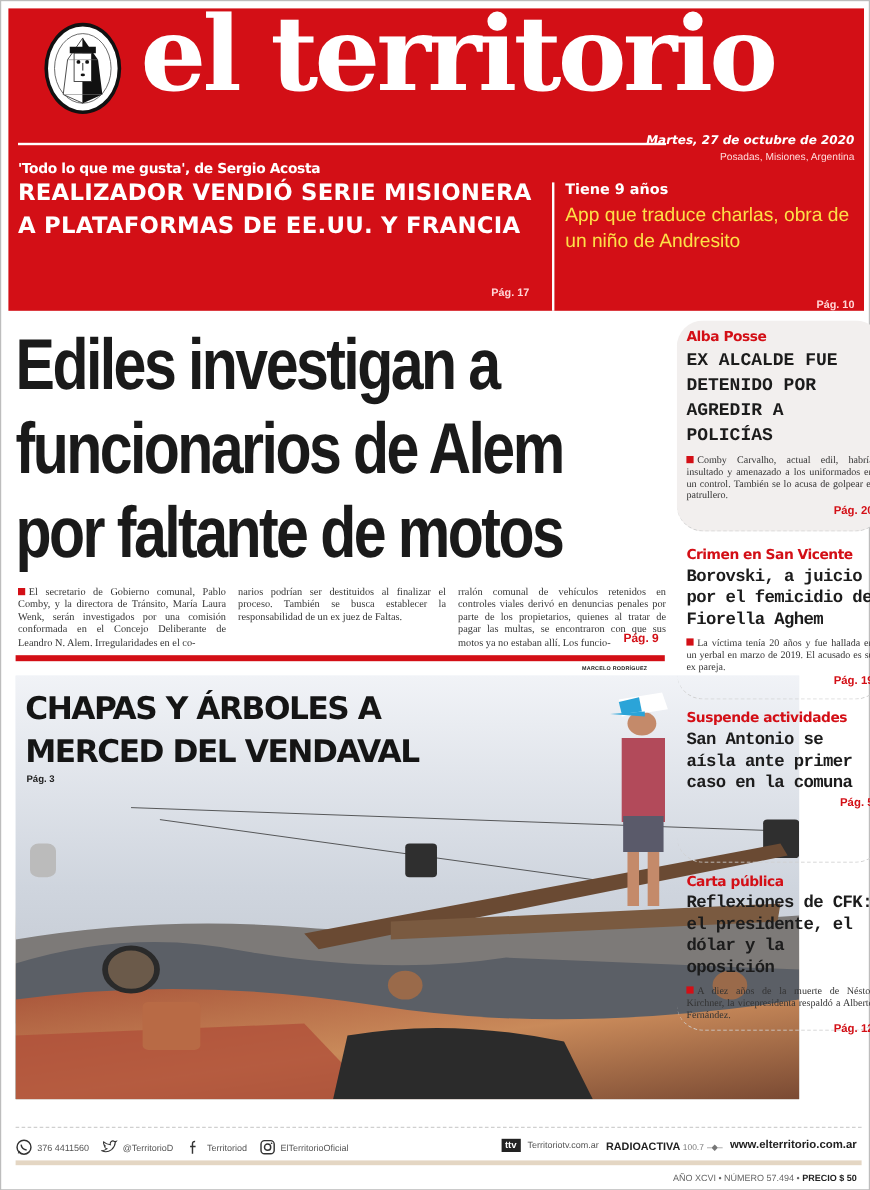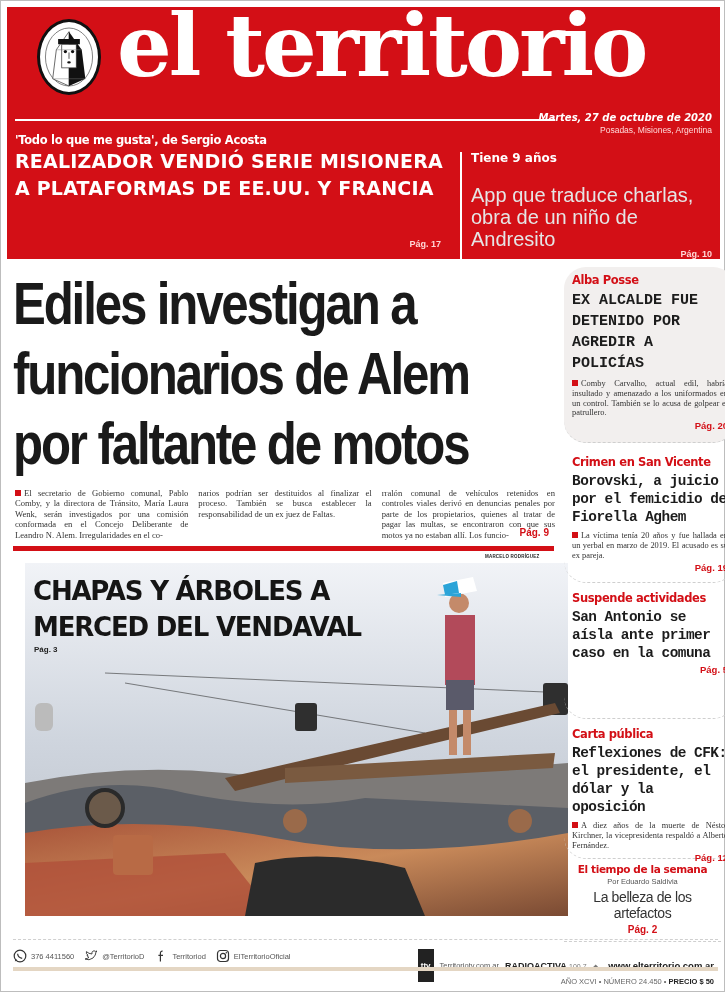--- a/index.html
+++ b/index.html
@@ -17,34 +17,34 @@
   .date { position: absolute; right: 8px; top: 105px; font-family: "DejaVu Sans", sans-serif; font-weight: bold; font-style: italic; font-size: 10px; color: #fff; }
   .place { position: absolute; right: 8px; top: 118px; font-size: 8.5px; color: #ffd9d9; }
 
   .teaser-left { position: absolute; left: 8px; top: 126px; width: 440px; height: 124px; }
   .teaser-left .kicker { font-family: "DejaVu Sans", sans-serif; font-weight: bold; font-size: 11.5px; color: #fff; letter-spacing: -0.3px; }
   .teaser-left .title { font-family: "DejaVu Sans", sans-serif; font-weight: bold; font-size: 19px; color: #fff; line-height: 27px; margin-top: 1px; letter-spacing: 0.2px; }
   .teaser-left .pg { position: absolute; right: 14px; bottom: 8px; font-weight: bold; font-size: 9px; color: #ffd6d6; }
   .vrule { position: absolute; left: 453px; top: 145px; width: 2px; height: 107px; background: #fff; }
   .teaser-right { position: absolute; left: 464px; top: 144px; width: 245px; height: 110px; }
   .teaser-right .kicker { font-family: "DejaVu Sans", sans-serif; font-weight: bold; font-size: 12px; color: #fff; }
-  .teaser-right .title { font-family: "Liberation Sans", sans-serif; font-size: 20px; line-height: 22px; color: #e5e5e5; margin-top: 19px; }
+  .teaser-right .title { font-family: "Liberation Sans", sans-serif; font-size: 16px; line-height: 22px; color: #fde047; margin-top: 4px; }
   .teaser-right .pg { position: absolute; right: 4px; bottom: 2px; font-weight: bold; font-size: 9px; color: #ffd6d6; }
 
   
   .main-head { position: absolute; left: 12px; top: 268px; width: 545px; font-family: "Liberation Sans", sans-serif; font-weight: bold; font-size: 60px; line-height: 70px; color: #1a1a1a; letter-spacing: -2.6px; transform: scaleX(0.82); transform-origin: left top; width: 665px; }
   .main-body { position: absolute; left: 14px; top: 487px; width: 540px; display: flex; gap: 10px; font-family: "Liberation Serif", serif; font-size: 8.6px; line-height: 10.4px; color: #333; justify-content: center; }
   .main-body .col { flex: 1; text-align: justify; }
   .square { display: inline-block; width: 6px; height: 6px; background: #d30f16; margin-right: 3px; vertical-align: 0; }
   .main-pg { position: absolute; right: 175px; top: 526px; font-weight: bold; font-size: 10px; color: #d30f16; }
   .red-bar { position: absolute; left: 12px; top: 545px; width: 541px; height: 5px; background: #d30f16; }
   .photo-credit { position: absolute; left: 484px; top: 553px; font-size: 4.5px; font-weight: bold; color: #222; letter-spacing: 0.2px; }
 
   
-  .photo { position: absolute; left: 24px; top: 562px; width: 543px; height: 353px; overflow: hidden; background: linear-gradient(#e7ebf2 0%, #d5dbe5 40%, #c7ccd4 55%, #8a7a6a 70%, #6a4a38 100%); }
+  .photo { position: absolute; left: 12px; top: 562px; width: 653px; height: 353px; overflow: hidden; background: linear-gradient(#e7ebf2 0%, #d5dbe5 40%, #c7ccd4 55%, #8a7a6a 70%, #6a4a38 100%); }
   .photo svg { position: absolute; left: 0; top: 0; width: 100%; height: 100%; }
   .photo-head { position: absolute; left: 8px; top: 10px; font-family: "DejaVu Sans", sans-serif; font-weight: bold; font-size: 26px; line-height: 36px; color: #151515; letter-spacing: -1.2px; }
   .photo-pg { position: absolute; left: 9px; top: 82px; font-weight: bold; font-size: 8px; color: #222; }
   .caption { position: absolute; left: 14px; top: 922px; width: 545px; font-size: 7.3px; color: #333; letter-spacing: -0.15px; white-space: nowrap; }
   .sb-box { position: absolute; left: 563px; width: 171px; border-bottom: 1px dashed #cfcfcf; border-radius: 22px; }
   .sb-box.first { background: #f2efee; }
   .sb-kicker { font-family: "DejaVu Sans", sans-serif; font-weight: bold; font-size: 11.5px; color: #d30f16; letter-spacing: -0.4px; }
   .sb-title { font-family: Liberation Mono, monospace; font-weight: bold; font-size: 14.4px; line-height: 18px; color: #1c1c1c; letter-spacing: -0.5px; margin-top: 3px; }
   .sb-title.caps { font-size: 15px; line-height: 21px; letter-spacing: 0; }
   .sb-body { font-family: "Liberation Serif", serif; font-size: 8.4px; line-height: 9.8px; color: #333; margin-top: 5px; text-align: justify; }
@@ -55,21 +55,21 @@
   .weather .wtitle { font-family: "Liberation Sans", sans-serif; font-size: 14px; line-height: 16px; color: #333; letter-spacing: -0.4px; margin-top: 3px; }
   .weather .sb-pg { text-align: center; font-size: 10px; margin-top: 3px; }
 
   
   .footer-rule-top { position: absolute; left: 12px; top: 938px; width: 705px; border-top: 1px dashed #d0d0d0; }
   .social { position: absolute; left: 12px; top: 948px; display: flex; align-items: center; gap: 4px; font-size: 7.5px; color: #555; }
   .social .ico { display: inline-flex; width: 14px; height: 14px; align-items: center; justify-content: center; }
   .social .ico svg { width: 14px; height: 14px; }
   .social span.txt { margin-right: 6px; }
   .media { position: absolute; right: 10px; top: 948px; display: flex; align-items: center; gap: 6px; font-size: 7.5px; color: #555; }
-  .ttv { background: #222; color: #fff; font-weight: bold; font-size: 8px; padding: 12px 3px; }
+  .ttv { background: #222; color: #fff; font-weight: bold; font-size: 8px; padding: 1px 3px; }
   .radio { font-weight: bold; font-size: 9px; color: #222; }
   .radio small { font-weight: normal; color: #777; font-size: 7px; }
   .web { font-weight: bold; font-size: 9.5px; color: #222; }
   .tan-bar { position: absolute; left: 12px; top: 966px; width: 705px; height: 4px; background: #e4d6c3; }
   .issue { position: absolute; right: 10px; top: 976px; font-size: 7.5px; color: #666; }
   .issue b { color: #222; }
 </style>
 </head>
 <body>
 
@@ -189,26 +189,20 @@
     <div class="sb-pg">Pág. 5</div>
   </div>
 
   <div class="sb-box" style="top:722px; height:136px; padding:4px 7px 4px 8px;">
     <div class="sb-kicker">Carta pública</div>
     <div class="sb-title">Reflexiones de CFK: el presidente, el dólar y la oposición</div>
     <div class="sb-body"><span class="square"></span><span>A diez años de la muerte de Néstor Kirchner, la vicepresidenta respaldó a Alberto Fernández.</span></div>
     <div class="sb-pg">Pág. 12</div>
   </div>
 
-  <div class="weather">
-    <div class="sb-kicker">El tiempo de la semana</div>
-    <div class="author">Por Eduardo Saldivia</div>
-    <div class="wtitle">La belleza de los artefactos</div>
-    <div class="sb-pg">Pág. 2</div>
-  </div>
 
   <div class="footer-rule-top"></div>
   <div class="social">
     <span class="ico">
       <svg viewBox="0 0 14 14">
           <circle cx="7" cy="7" r="5.8" fill="none" stroke="#333" stroke-width="1.2"></circle>
           <path d="M4.6 4.8 Q5 8.6 9.2 9.4" fill="none" stroke="#333" stroke-width="1.2"></path>
           <path d="M1.8 12.4 L2.8 9.8 L4.2 11.2 Z" fill="#333"></path>
         </svg>
     </span>
@@ -238,16 +232,16 @@
   <div class="media">
     <span class="ttv">ttv</span>
     <span>Territoriotv.com.ar</span>
     <span class="radio"><span>RADIOACTIVA</span> <small>100.7</small> <small>–◆–</small></span>
     <span class="web">www.elterritorio.com.ar</span>
   </div>
 
   <div class="tan-bar"></div>
   <div class="issue">
     <span>AÑO XCVI</span> •
-    <span>NÚMERO 24.450</span> •
+    <span>NÚMERO 57.494</span> •
     <b>PRECIO $ 50</b>
   </div>
 </div>
 
 </body></html>

